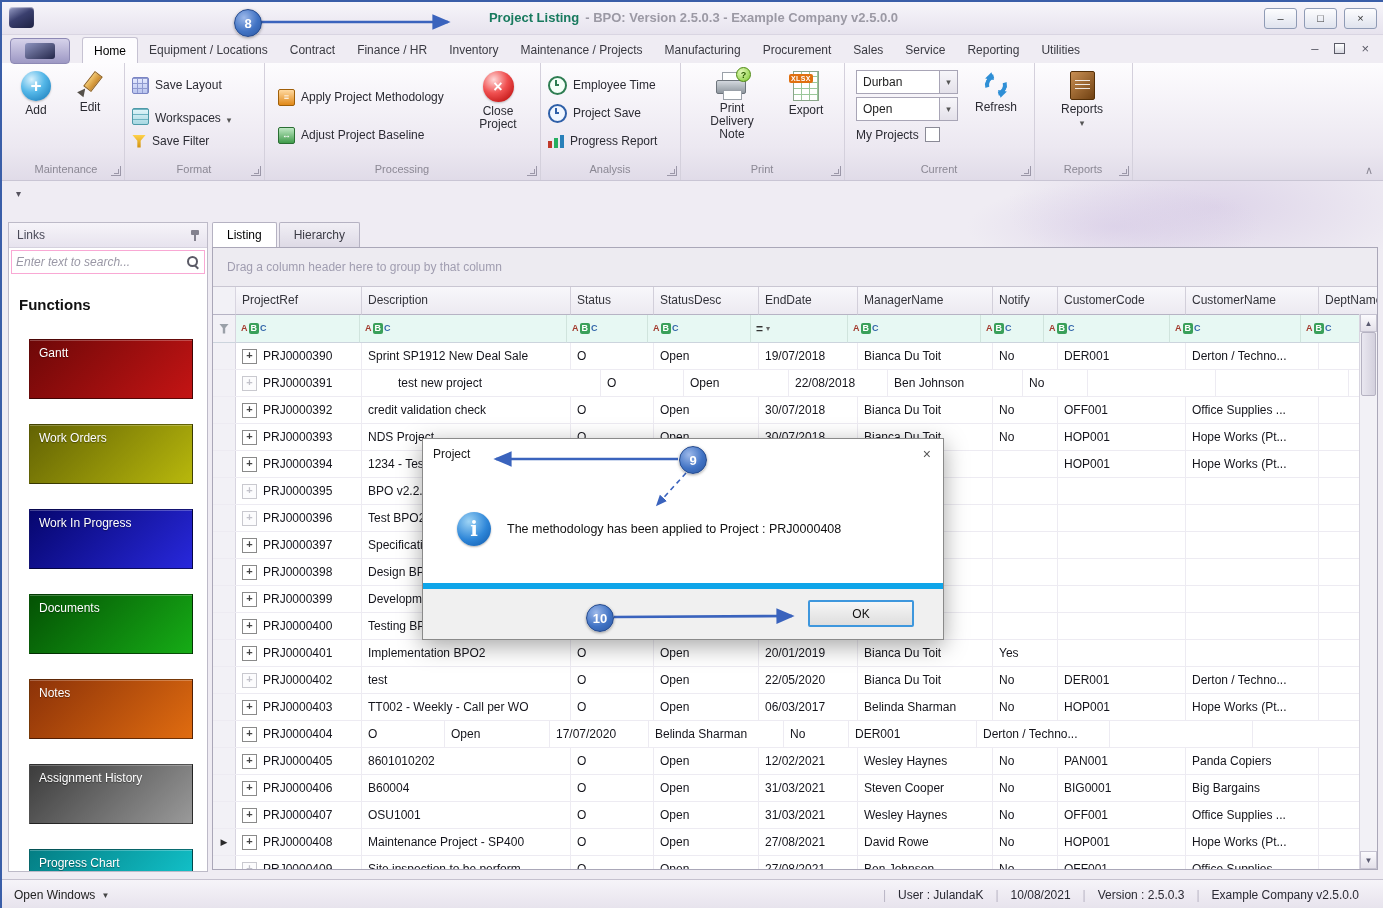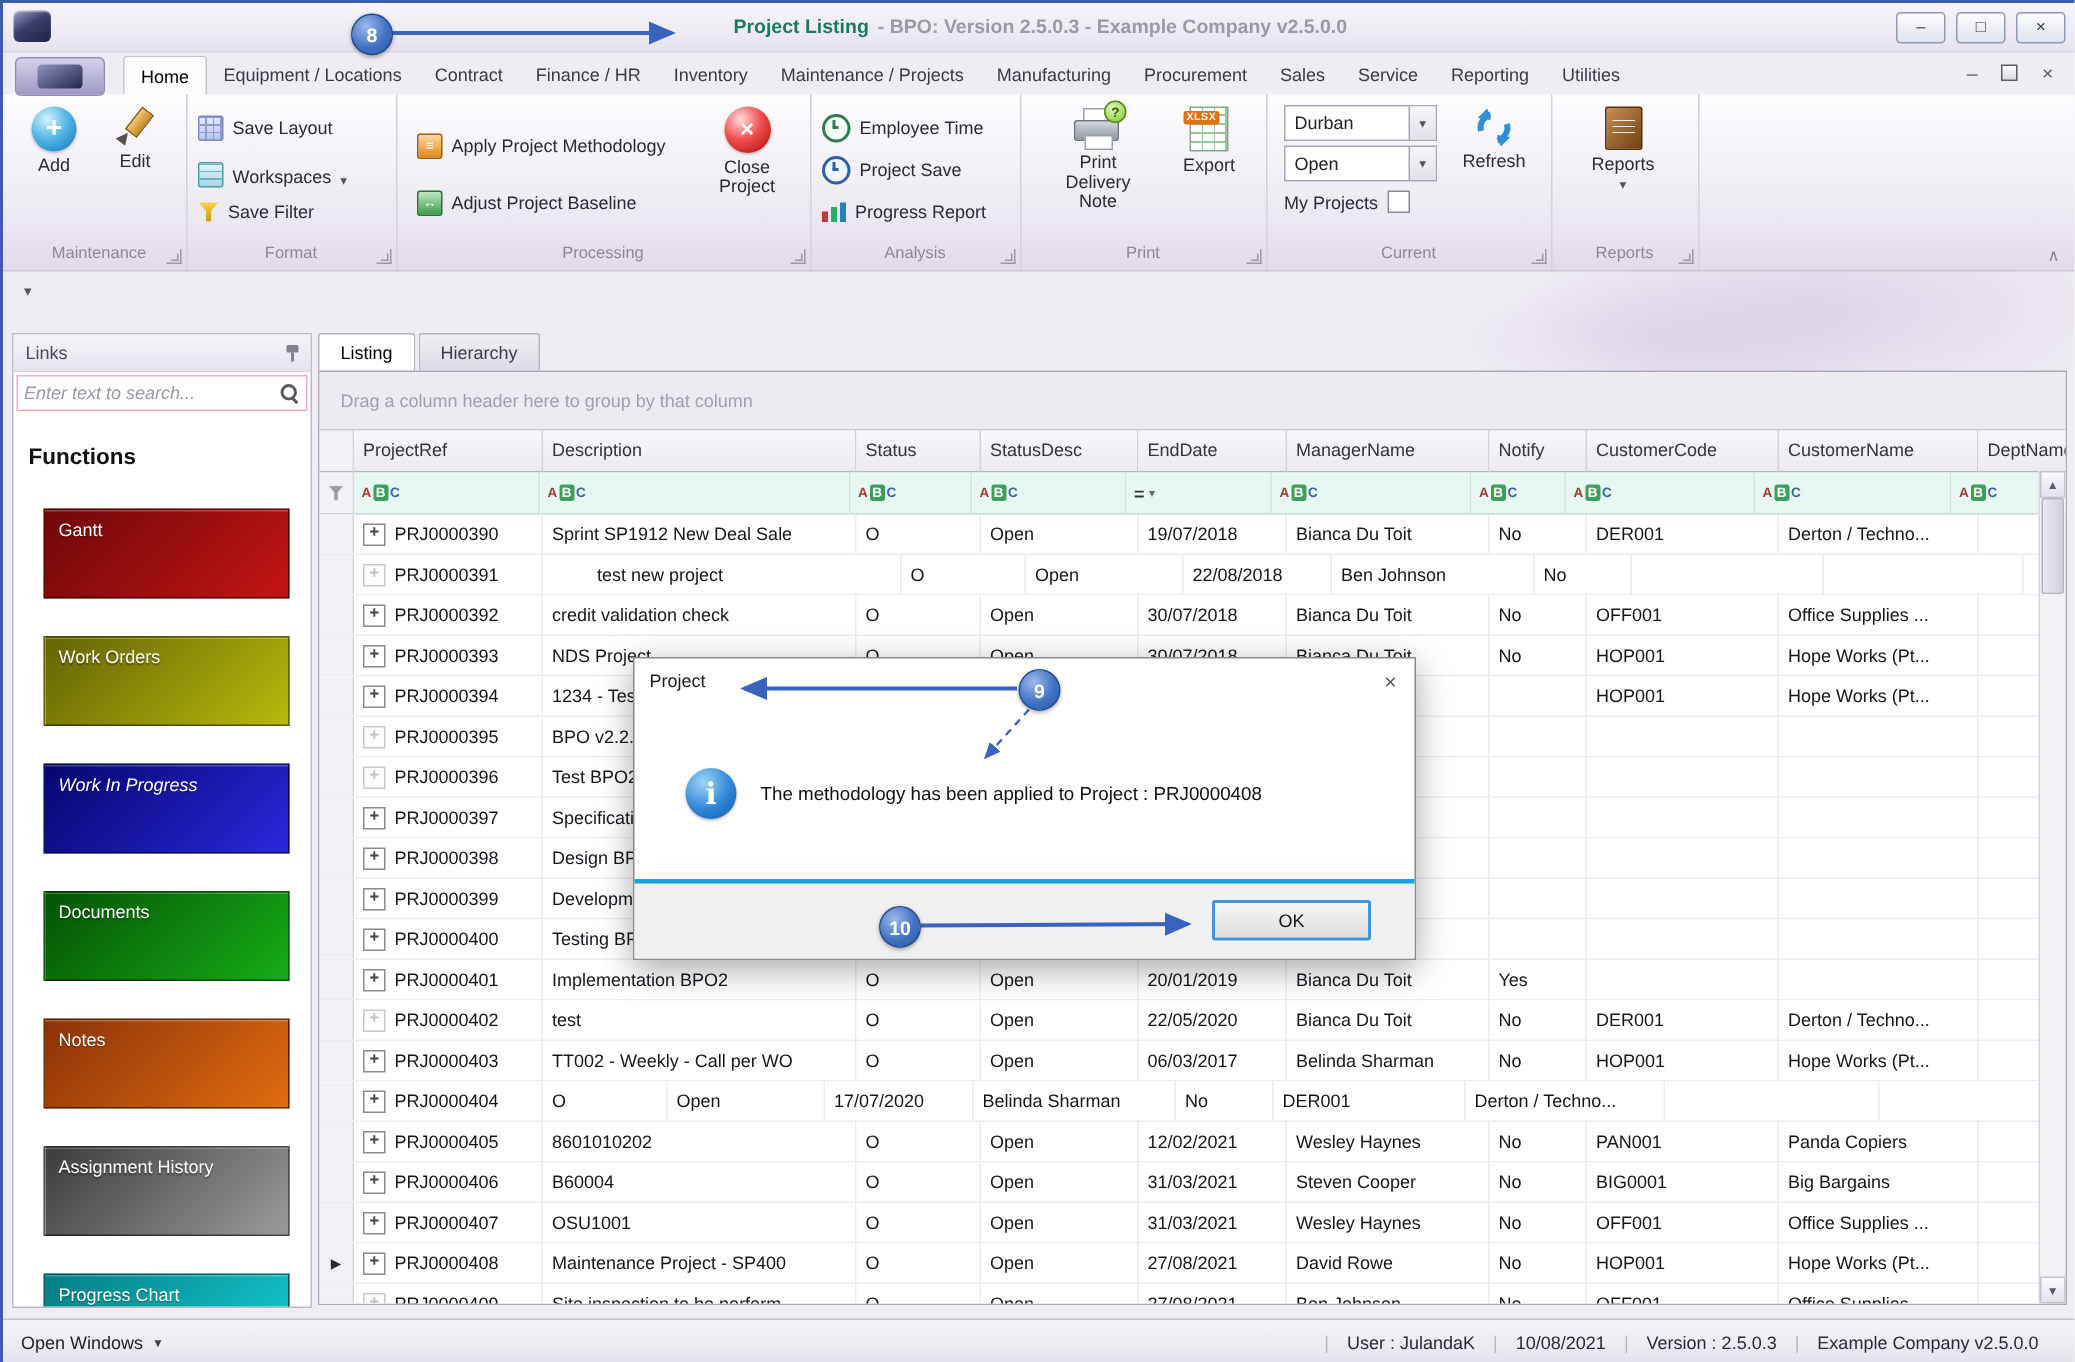--- a/index.html
+++ b/index.html
@@ -134,21 +134,21 @@
   .sb-sep{color:#b8b4c4;}
 
   
   .dialog{position:absolute;left:420px;top:436px;width:520px;height:200px;background:#fff;border:1px solid #8a8a8a;box-shadow:0 6px 22px rgba(0,0,0,.35);z-index:50;}
   .dlg-title{height:30px;display:flex;align-items:center;padding:0 12px 0 10px;color:#1a1a1a;}
   .dlg-title .sp{flex:1;}
   .dlg-close{color:#555;font-size:14px;cursor:pointer;line-height:1;}
   .dlg-body{position:absolute;left:0;right:0;top:30px;bottom:50px;display:flex;align-items:center;padding-left:34px;gap:16px;}
   .dlg-info{width:34px;height:34px;border-radius:50%;flex:none;background:radial-gradient(circle at 35% 28%,#9ed4f5,#2e86d8 55%,#0f56a8);display:flex;align-items:center;justify-content:center;color:#fff;font-family:"DejaVu Serif",serif;font-style:italic;font-weight:bold;font-size:20px;box-shadow:0 1px 2px rgba(0,0,0,.3);}
   .dlg-msg{color:#111;font-size:12.5px;}
-  .dlg-strip{position:absolute;left:0;right:0;bottom:0;height:50px;background:#f0f0f0;border-top:3px solid #0ea5e9;}
+  .dlg-strip{position:absolute;left:0;right:0;bottom:0;height:50px;background:#f0f0f0;border-top:6px solid #0ea5e9;}
   .ok-btn{position:absolute;left:385px;top:11px;width:106px;height:27px;border:2px solid #3e97dd;background:linear-gradient(#f6f6f6,#dedede);font-family:"Liberation Sans",sans-serif;font-size:12px;color:#111;border-radius:2px;cursor:pointer;}
 
   
   .arrows{position:absolute;left:0;top:0;z-index:70;pointer-events:none;}
   .aline{stroke:#3a63bd;stroke-width:2.6;}
   .aline.dashed{stroke-dasharray:5 4;stroke-width:1.6;}
   .callout{position:absolute;width:26px;height:26px;border-radius:50%;background:radial-gradient(circle at 35% 30%,#9db9ea,#4173c4 55%,#2a56a0);border:1px solid #24498c;color:#fff;font-size:13px;font-weight:bold;display:flex;align-items:center;justify-content:center;z-index:71;box-shadow:0 1px 3px rgba(0,0,0,.35);}
 </style>
 </head>
 <body>
@@ -350,21 +350,21 @@
       <span class="mag"></span>
     </div>
     <div class="functions-title">Functions</div>
     <div>
         <div class="fn-btn" style="top: 116px; background: linear-gradient(135deg, rgb(110, 8, 8), rgb(196, 20, 20));">
           <span class="fn-label">Gantt</span>
         </div>
         <div class="fn-btn" style="top: 201px; background: linear-gradient(135deg, rgb(99, 99, 4), rgb(184, 184, 12));">
           <span class="fn-label">Work Orders</span>
         </div>
-        <div class="fn-btn" style="top: 286px; background: linear-gradient(135deg, rgb(6, 6, 110), rgb(40, 40, 220)); font-style: italic;">
+        <div class="fn-btn" style="top: 286px; background: linear-gradient(135deg, rgb(6, 6, 110), rgb(40, 40, 220));">
           <span class="fn-label">Work In Progress</span>
         </div>
         <div class="fn-btn" style="top: 371px; background: linear-gradient(135deg, rgb(4, 82, 4), rgb(22, 172, 22));">
           <span class="fn-label">Documents</span>
         </div>
         <div class="fn-btn" style="top: 456px; background: linear-gradient(135deg, rgb(140, 50, 8), rgb(224, 108, 16));">
           <span class="fn-label">Notes</span>
         </div>
         <div class="fn-btn" style="top: 541px; background: linear-gradient(135deg, rgb(60, 60, 60), rgb(154, 154, 154));">
           <span class="fn-label">Assignment History</span>

